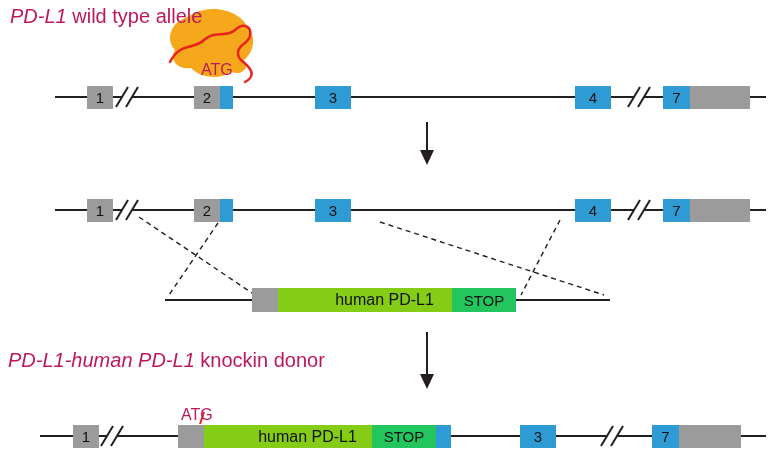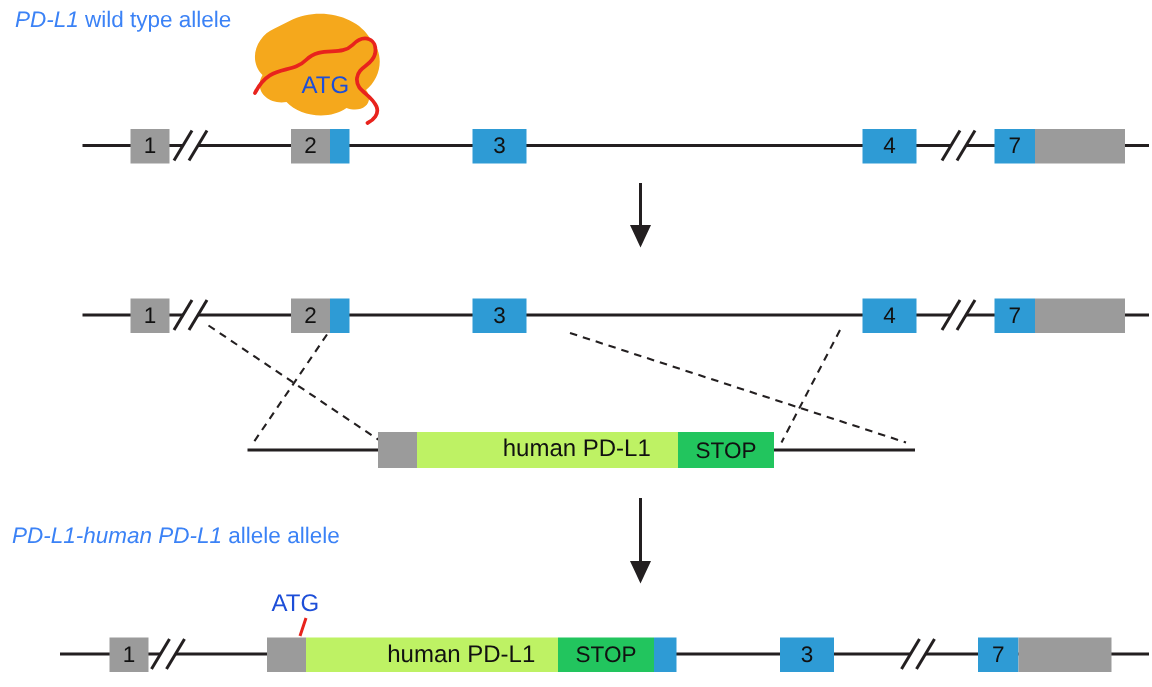--- a/index.html
+++ b/index.html
@@ -7,26 +7,26 @@
   body { font-family:"Liberation Sans", sans-serif; color:#1a1a1a; }
   .canvas { position:relative; width:768px; height:458px; background:#ffffff; overflow:hidden; }
   .linework { position:absolute; left:0; top:0; }
   .box {
     position:absolute; height:23px;
     display:flex; align-items:center; justify-content:center;
     font-size:15px; color:#111111; line-height:1;
   }
   .gray   { background:#9b9b9b; }
   .blue   { background:#2e9bd5; }
-  .yellow { background:#bef264;padding-left:39px; }
+  .yellow { background:#84cc16;padding-left:39px; }
   .tan    { background:#22c55e; }
-  .title  { position:absolute; font-size:15px; color:#3b82f6; white-space:nowrap; }
+  .title  { position:absolute; font-size:20px; color:#be185d; white-space:nowrap; }
   .title .it { font-style:italic; }
   .side-label { position:absolute; font-size:16px; color:#111111; white-space:nowrap; }
-  .red-label { position:absolute; font-size:16px; color:#1d4ed8; white-space:nowrap; }
+  .red-label { position:absolute; font-size:16px; color:#be185d; white-space:nowrap;margin-top:12px; }
   .cassette-text { font-size:16px; }
 </style>
 </head>
 <body>
 
 <div class="canvas">
 
   <svg class="linework" width="768" height="458" viewBox="0 0 768 458">
 
     <line x1="55" y1="97" x2="766" y2="97" stroke="#231f20" stroke-width="2"></line>
@@ -87,21 +87,21 @@
     </g>
 
     <line x1="204" y1="412" x2="200" y2="424" stroke="#e8231d" stroke-width="2"></line>
   </svg>
 
   <div class="title" style="left:10px; top:5px;">
     <span class="it">PD-L1</span><span> wild type allele</span>
   </div>
 
   <div class="title" style="left:8px; top:349px;">
-    <span class="it">PD-L1-human PD-L1</span><span> allele allele</span>
+    <span class="it">PD-L1-human PD-L1</span><span> knockin donor</span>
   </div>
 
 
   <div class="red-label" style="left:201px; top:49px;">ATG</div>
   <div class="red-label" style="left:181px; top:394px;">ATG</div>
 
   <div class="box gray" style="left:87px;  top:86px; width:26px;">1</div>
   <div class="box gray" style="left:194px; top:86px; width:26px;">2</div>
   <div class="box blue" style="left:220px; top:86px; width:13px;"></div>
   <div class="box blue" style="left:315px; top:86px; width:36px;">3</div>

